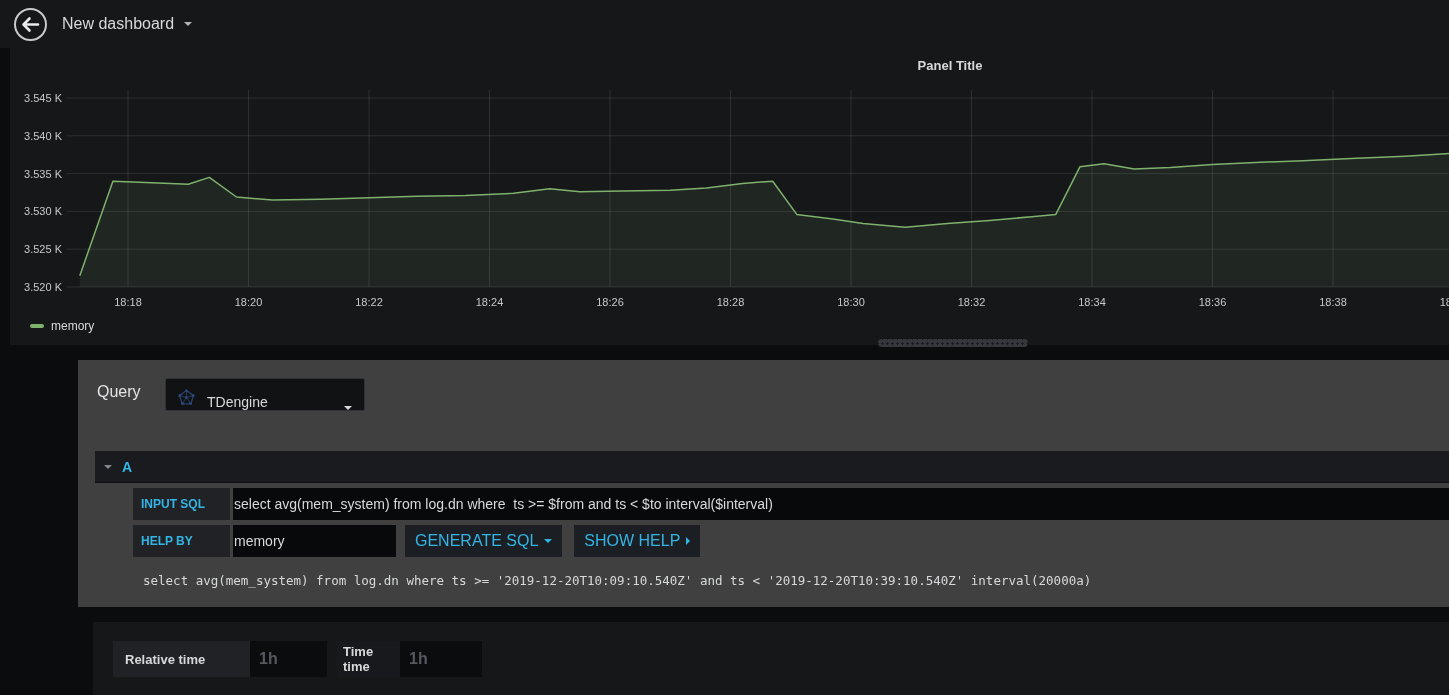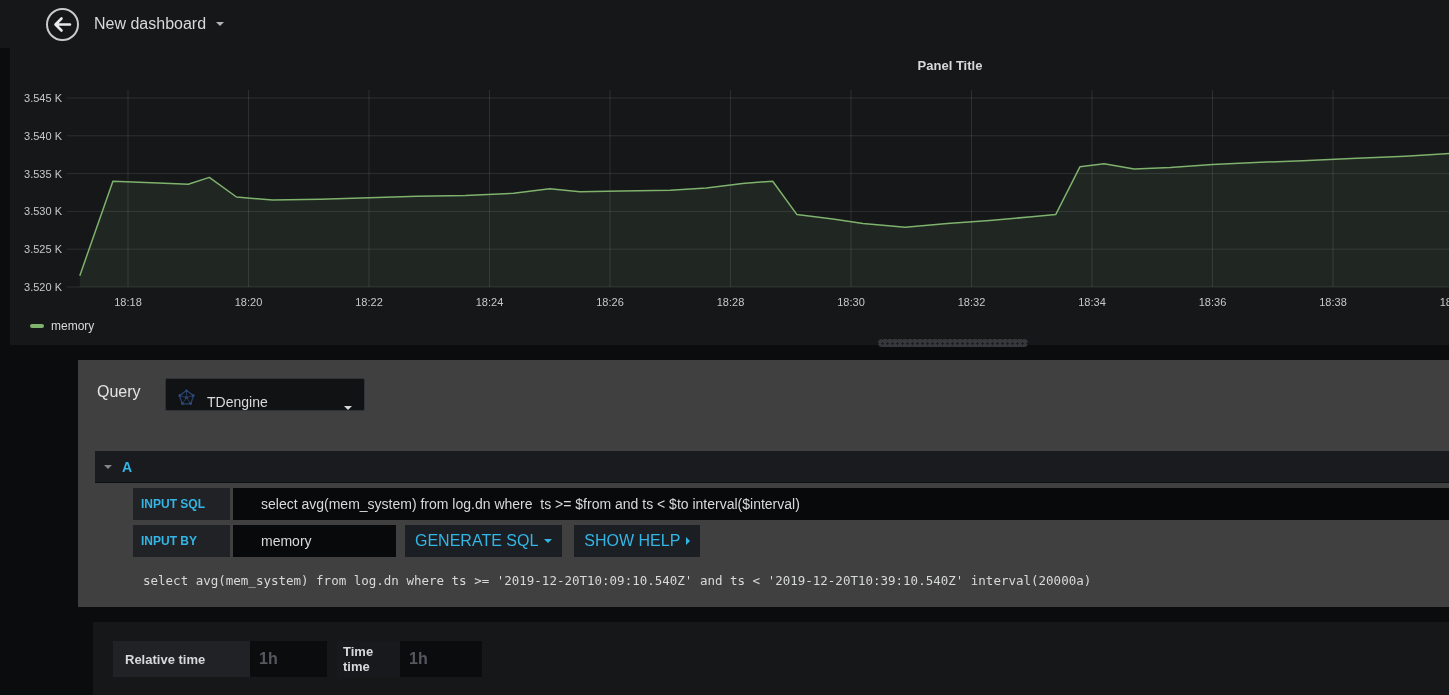--- a/index.html
+++ b/index.html
@@ -1,21 +1,21 @@
 <!DOCTYPE html>
 <html><head>
 <meta charset="utf-8">
 <style>
   * { margin:0; padding:0; box-sizing:border-box; }
   html,body { width:1449px; height:695px; overflow:hidden; background:#0b0c0e;
     font-family:"Liberation Sans", sans-serif; color:#d8d9da; }
 
   
   .navbar { position:absolute; left:0; top:0; width:1449px; height:48px;
-    background:#161719; display:flex; align-items:center;padding-left:32px; }
+    background:#161719; display:flex; align-items:center; }
   .back-btn { margin-left:13px; width:35px; height:35px; cursor:pointer; }
   .nav-title { margin-left:14px; font-size:16px; font-weight:500; color:#d8d9da;
     display:flex; align-items:center; cursor:pointer; }
   .caret-down { display:inline-block; width:0; height:0;
     border-left:4px solid transparent; border-right:4px solid transparent;
     border-top:4px solid currentColor; }
   .caret-right { display:inline-block; width:0; height:0;
     border-top:4px solid transparent; border-bottom:4px solid transparent;
     border-left:4px solid currentColor; }
   .nav-title .caret-down { margin-left:10px; color:#b4b5b6; }
@@ -54,21 +54,21 @@
   .ref-header .caret-down { color:#83868c; }
   .ref-letter { margin-left:10px; font-size:14px; font-weight:bold; color:#33b5e5; }
 
   .q-row { position:absolute; left:55px; right:0; height:32px; display:flex; }
   .row-input-sql { top:128px; }
   .row-alias { top:165px; }
   .field-label { width:97px; flex:none; background:#202226; color:#33b5e5;
     font-size:12px; font-weight:bold; display:flex; align-items:center;
     padding-left:8px; margin-right:3px; }
   .q-input { background:#08090b; border:none; outline:none; color:#d8d9da;
-    font-size:14px; font-family:"Liberation Sans", sans-serif; padding:0 28px; height:32px; }
+    font-size:14px; font-family:"Liberation Sans", sans-serif; padding:0 1px; height:32px; }
   .input-sql-input { flex:1; }
   .alias-input { width:163px; flex:none; }
   .link-btn { height:32px; background:#1b1e22; color:#33b5e5; font-size:16px;
     font-weight:normal; display:flex; align-items:center; gap:6px; padding:0 10px;
     margin-left:9px; cursor:pointer; white-space:nowrap; }
 
   .sql-preview { position:absolute; left:65px; top:213px; right:10px;
     font-family:"DejaVu Sans Mono", monospace; font-size:12.5px; color:#d8d9da;
     white-space:nowrap; overflow:hidden; }
 
@@ -192,21 +192,21 @@
     <span class="caret-down"></span>
     <span class="ref-letter">A</span>
   </div>
 
   <div class="q-row row-input-sql">
     <div class="field-label">INPUT SQL</div>
     <input class="q-input input-sql-input" type="text" value="select avg(mem_system) from log.dn where  ts &gt;= $from and ts &lt; $to interval($interval)" style="">
   </div>
 
   <div class="q-row row-alias">
-    <div class="field-label">INPUT BY</div>
+    <div class="field-label">HELP BY</div>
     <input class="q-input alias-input" type="text" value="memory" style="">
     <div class="link-btn">
       <span>GENERATE SQL</span>
       <span class="caret-down"></span>
     </div>
     <div class="link-btn" style="margin-left:12px;">
       <span>SHOW HELP</span>
       <span class="caret-right"></span>
     </div>
   </div>

